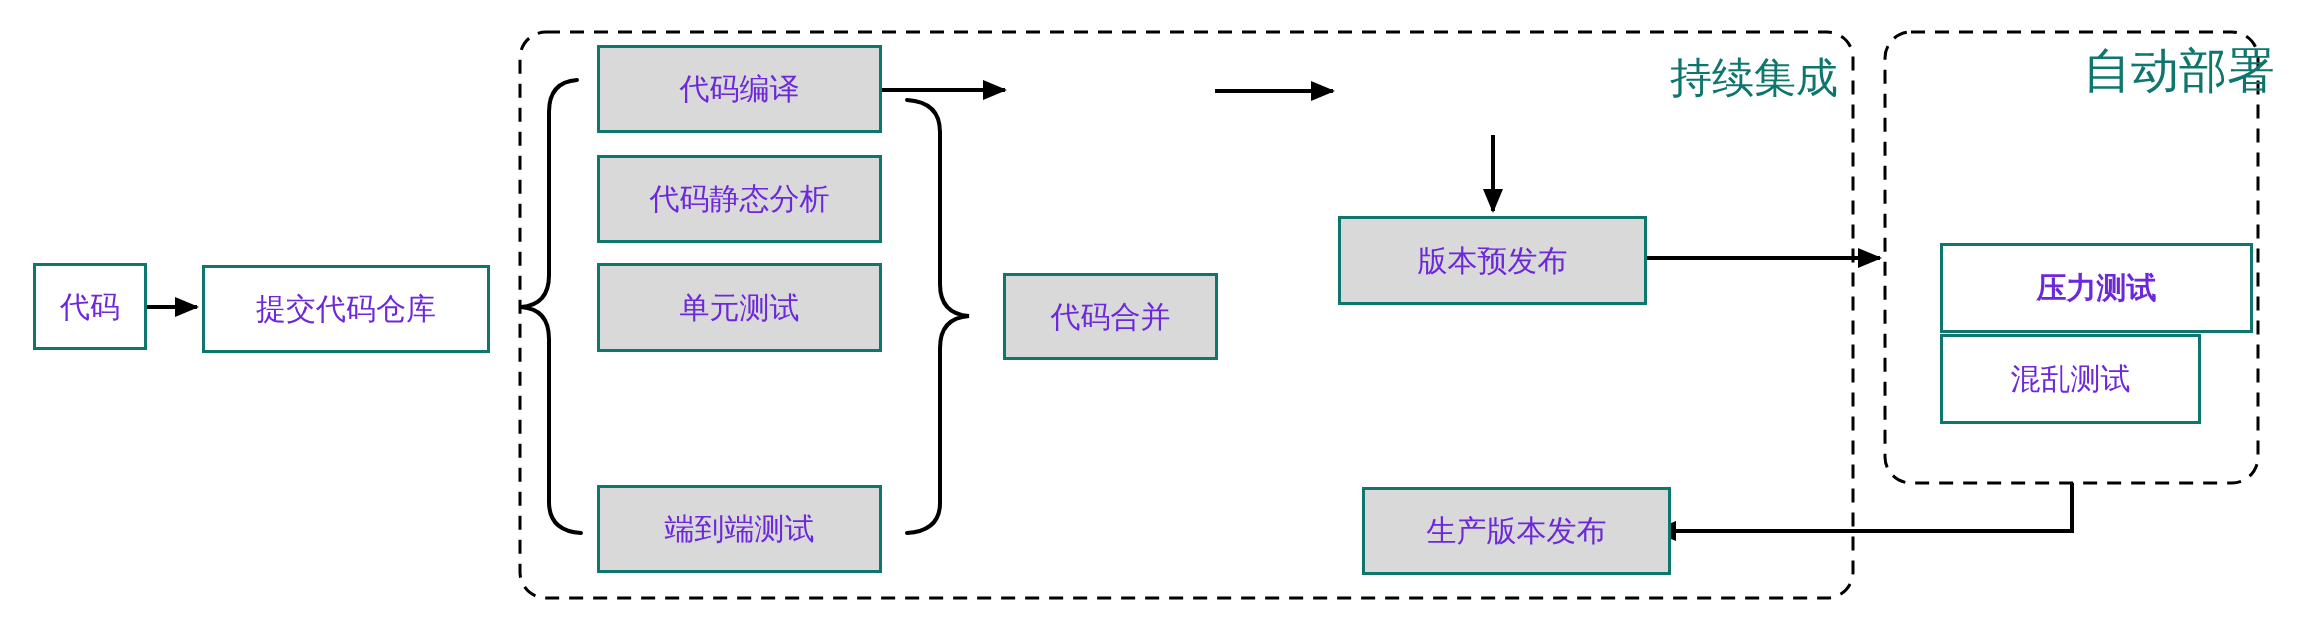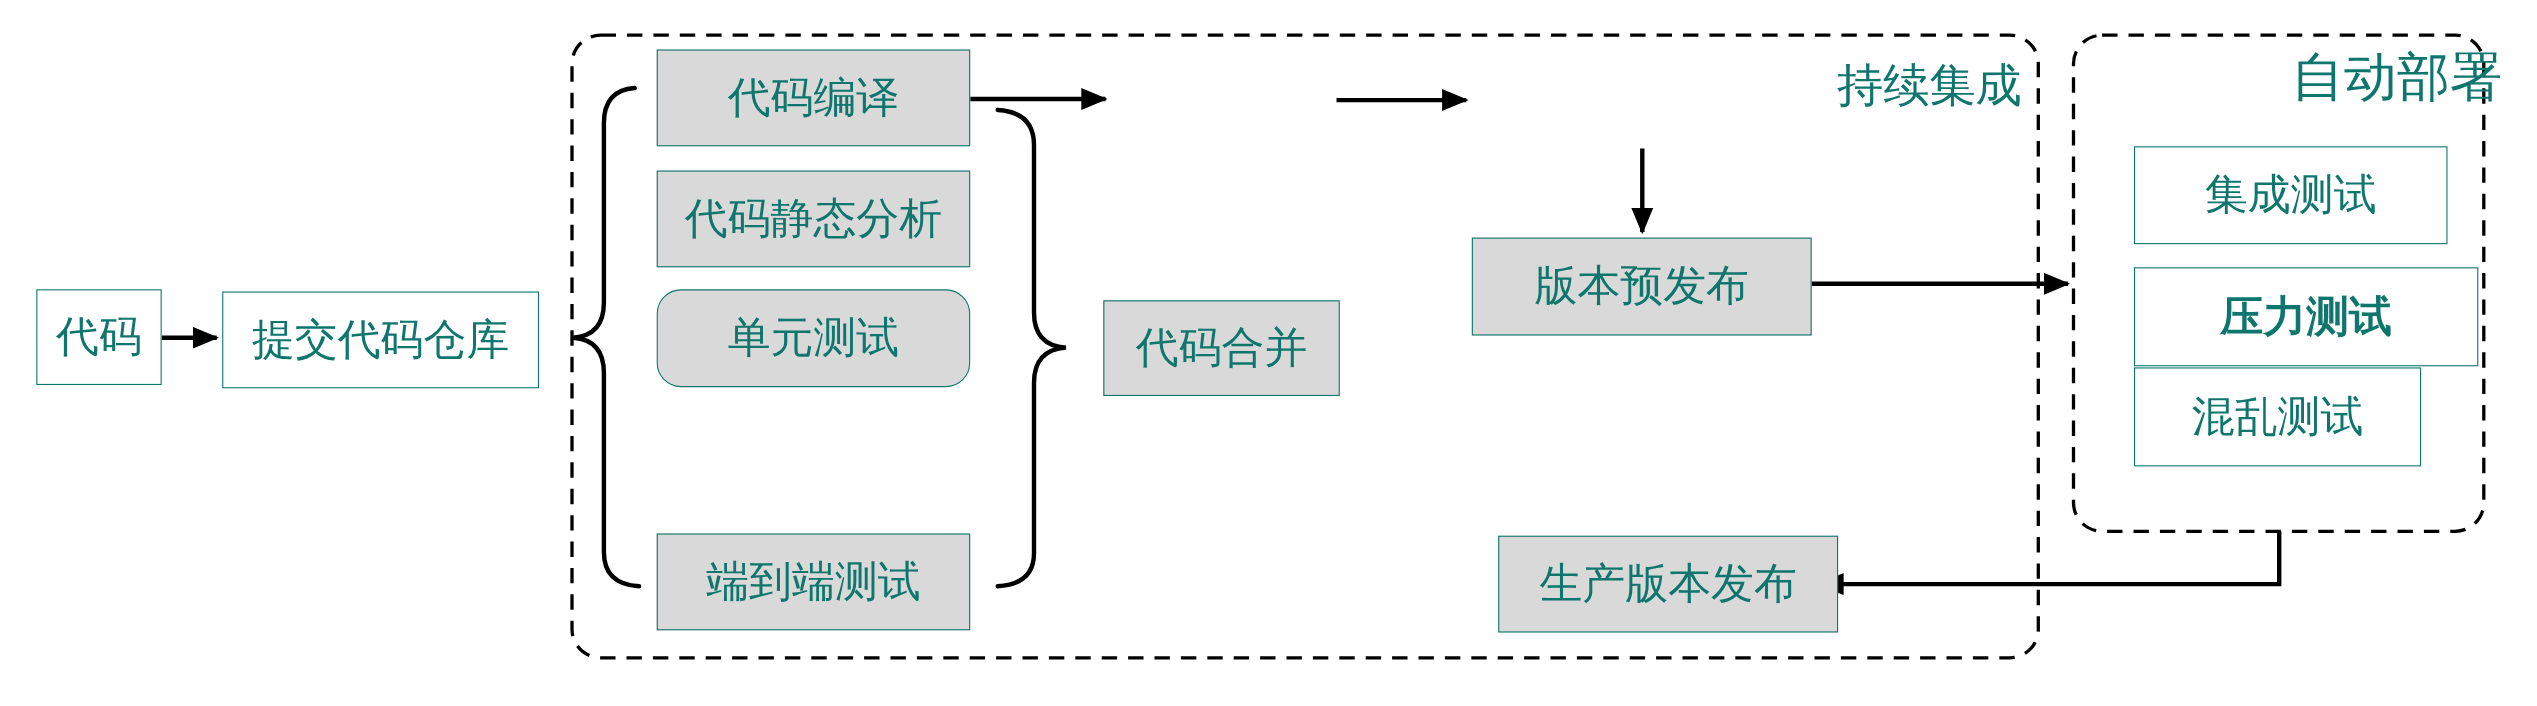--- a/index.html
+++ b/index.html
@@ -13,26 +13,26 @@
   }
   #connector-layer {
     position: absolute;
     left: 0; top: 0;
     width: 2306px; height: 642px;
     z-index: 0;
   }
   .node {
     position: absolute;
     box-sizing: border-box;
-    border: 1px solid #0f766e;
+    border: 3px solid #0f766e;
     display: flex;
     align-items: center;
     justify-content: center;
-    font-size: 39px;
-    color: #0f766e;
+    font-size: 30px;
+    color: #6d28d9;
     z-index: 2;
     white-space: nowrap;
     line-height: 1;
   }
   .node.gray  { background: #d9d9d9; }
   .node.white { background: #ffffff; }
   .group-label {
     position: absolute;
     color: #0f766e;
     z-index: 1;
@@ -79,32 +79,31 @@
   <div class="group-label label-cd">自动部署</div>
 
   <div class="node white" style="left:33px; top:263px; width:114px; height:87px;">代码</div>
 
   <div class="node white" style="left:202px; top:265px; width:288px; height:88px;">提交代码仓库</div>
 
   <div class="node gray" style="left:597px; top:45px; width:285px; height:88px;">代码编译</div>
 
   <div class="node gray" style="left:597px; top:155px; width:285px; height:88px;">代码静态分析</div>
 
-  <div class="node gray" style="left:597px; top:263px; width:285px; height:89px;border-radius:22px;">单元测试</div>
+  <div class="node gray" style="left:597px; top:263px; width:285px; height:89px;">单元测试</div>
 
 
   <div class="node gray" style="left:597px; top:485px; width:285px; height:88px;">端到端测试</div>
 
   <div class="node gray" style="left:1003px; top:273px; width:215px; height:87px;">代码合并</div>
 
 
 
   <div class="node gray" style="left:1338px; top:216px; width:309px; height:89px;">版本预发布</div>
 
   <div class="node gray" style="left:1338px; top:487px; width:309px; height:88px;margin-left:24px;">生产版本发布</div>
 
-  <div class="node white" style="left:1940px; top:133px; width:285px; height:89px;">集成测试</div>
 
   <div class="node white" style="left:1940px; top:243px; width:313px; height:90px;font-weight:bold;">压力测试</div>
 
   <div class="node white" style="left:1940px; top:334px; width:261px; height:90px;">混乱测试</div>
 
 </div>
 
 </body></html>

